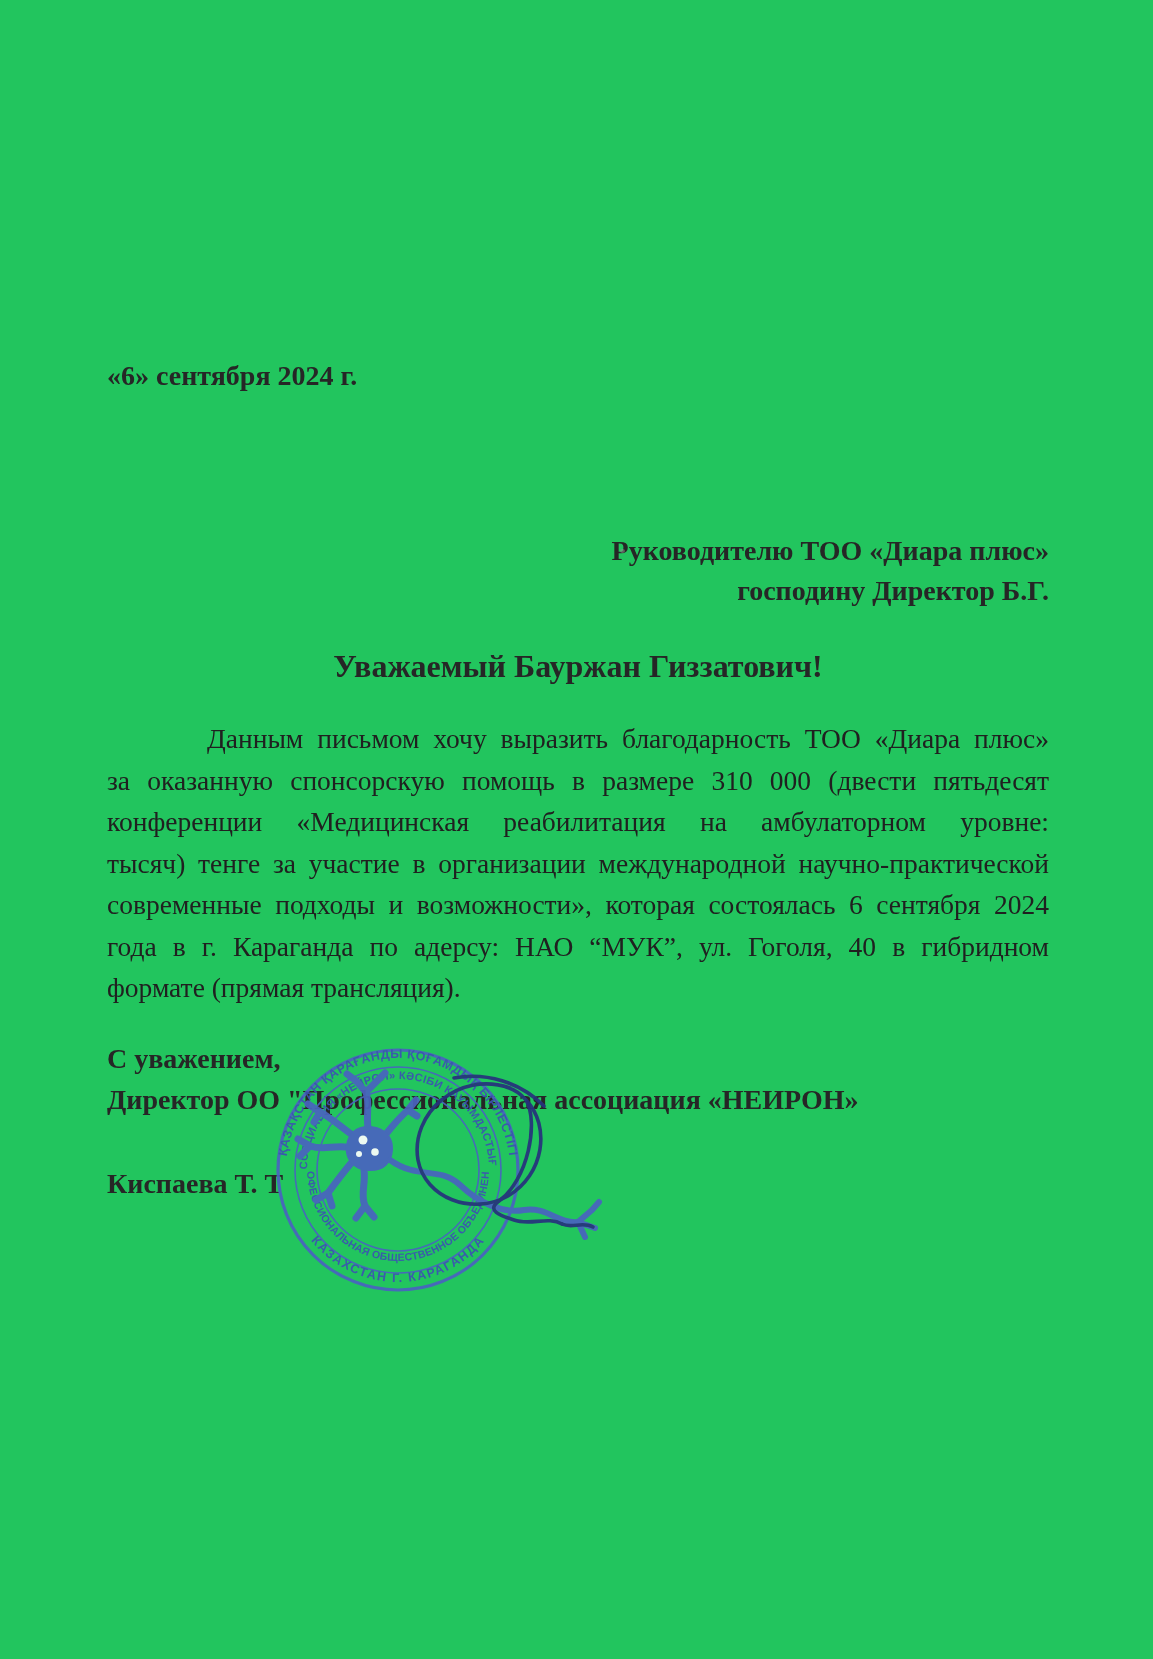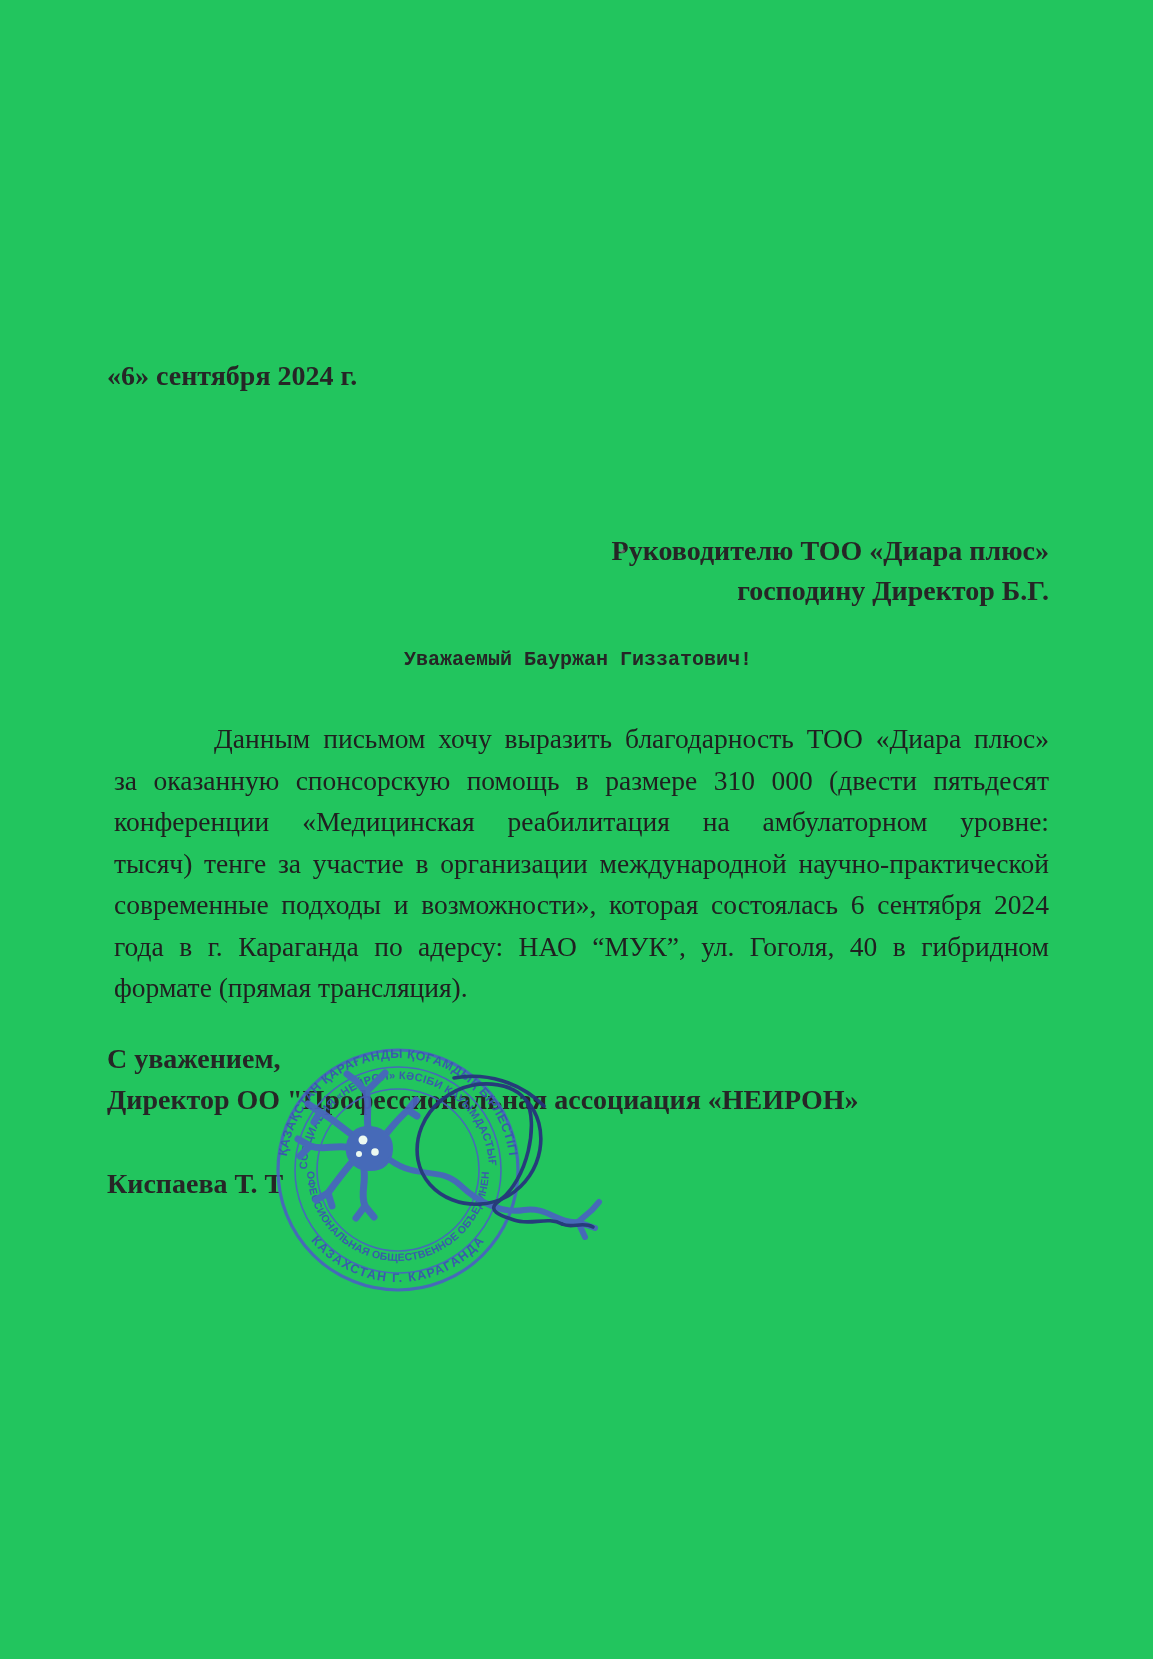--- a/index.html
+++ b/index.html
@@ -24,32 +24,31 @@
     line-height:40px;
     margin-top:41px;
   }
   .speck{
     left:620px;top:549px;width:5px;height:4px;
     background:#8f8f8f;border-radius:50%;opacity:.55;
   }
   .salutation{
     left:107px;top:648px;width:942px;
     text-align:center;
-    font-size:20px;font-weight:bold;color:#262626;font-family:Liberation Mono, monospace;
+    font-size:32px;font-weight:bold;color:#262626;
   }
   .body-block{
     left:107px;top:718px;width:942px;
     font-size:27.5px;color:#202020;
   }
   .body-line{
     height:41.5px;line-height:41.5px;
     text-align:justify;
     text-align-last:justify;
     white-space:nowrap;
-    margin-left:7px;
   }
   .body-line.first{padding-left:100px;}
   .body-line.last{text-align:left;text-align-last:left;}
   .closing{
     left:107px;top:1038px;
     font-size:28px;font-weight:bold;color:#262626;
     line-height:41px;
   }
   .sig-name{
     left:107px;top:1168px;

